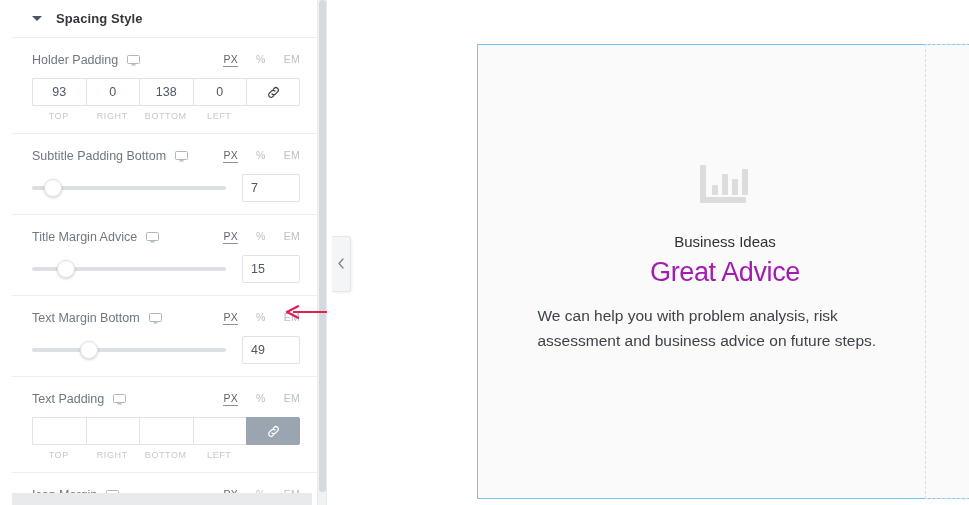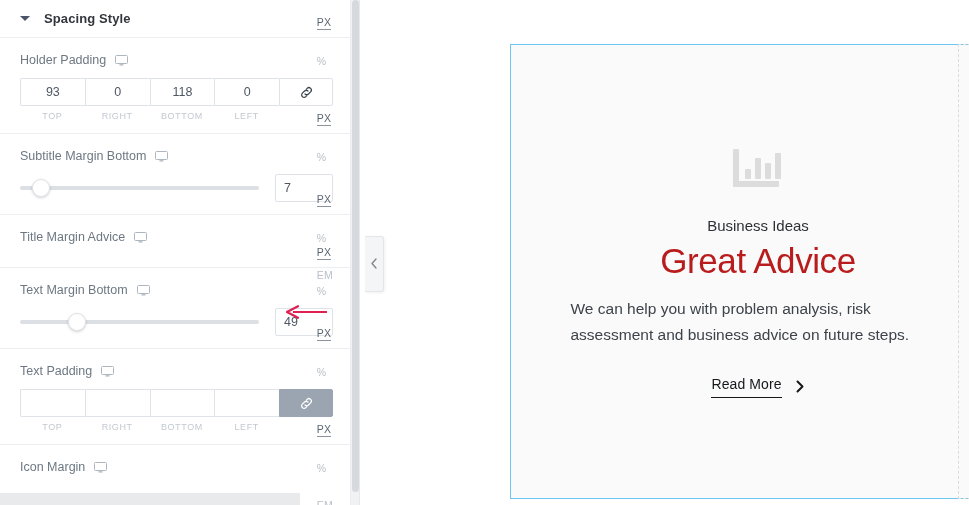--- a/index.html
+++ b/index.html
@@ -10,25 +10,26 @@
     background: #ffffff;
     overflow: hidden;
     position: relative;
   }
 
   
   .app { display: flex; width: 969px; height: 505px; position: relative; }
 
   
   .panel {
-    width: 360px; height: 505px;
+    width: 315px; height: 505px;
     background: #ffffff;
     position: relative;
     border-right: 1px solid #e6e9ec;
     overflow: hidden;
+    margin-left: 12px;
   }
   .panel-scroll-track {
     position: absolute; top: 0; right: 0;
     width: 9px; height: 505px;
     background: #f1f2f4;
     border-left: 1px solid #e9ebee;
   }
   .panel-scroll-thumb {
     position: absolute; top: 0; left: 1px;
     width: 7px; height: 492px;
@@ -69,21 +70,21 @@
   .ctrl-label {
     font-size: 12.5px; color: #6d7882;
     white-space: nowrap;
   }
   .monitor-icon {
     margin-left: 9px;
     display: inline-flex; align-items: center;
   }
   .units {
     margin-left: auto;
-    display: flex; align-items: baseline; gap: 25px; flex-direction: column;
+    display: flex; align-items: baseline; gap: 18px;
   }
   .unit {
     font-size: 10.5px; color: #b9c0c7; letter-spacing: .3px;
   }
   .unit.active {
     color: #5c6670;
     border-bottom: 1px solid #8a939c;
     padding-bottom: 1px;
   }
 
@@ -179,21 +180,21 @@
     display: flex; flex-direction: column;
     align-items: center; justify-content: center;
     padding: 0 24px;
   }
   .card-icon { margin-bottom: 18px; }
   .card-subtitle {
     font-size: 15px; color: #2c3136;
     margin-bottom: 7px;
   }
   .card-title {
-    font-size: 35px; color: #b91c1c;
+    font-size: 27px; color: #a21caf;
     font-weight: normal;
     margin: 0 0 15px 0;
     letter-spacing: -.4px;
   }
   .card-text {
     font-size: 15.5px; color: #3d434a;
     line-height: 1.62;
     text-align: left;
     margin: 0 0 29px 0;
     max-width: 375px;
@@ -248,41 +249,41 @@
         </span>
         <span class="units">
           <span class="unit active">PX</span>
           <span class="unit">%</span>
           <span class="unit">EM</span>
         </span>
       </div>
       <div class="dims">
         <span class="dim-cell">93</span>
         <span class="dim-cell">0</span>
-        <span class="dim-cell">118</span>
+        <span class="dim-cell">138</span>
         <span class="dim-cell">0</span>
         <span class="link-cell">
           <svg width="15" height="15" viewBox="0 0 16 16">
               <path d="M6.4 9.6a2.6 2.6 0 0 0 3.7 0l2.3-2.3a2.6 2.6 0 0 0-3.7-3.7l-1 1" fill="none" stroke="#3b4450" stroke-width="1.3" stroke-linecap="round"></path>
               <path d="M9.6 6.4a2.6 2.6 0 0 0-3.7 0L3.6 8.7a2.6 2.6 0 0 0 3.7 3.7l1-1" fill="none" stroke="#3b4450" stroke-width="1.3" stroke-linecap="round"></path>
             </svg>
         </span>
       </div>
       <div class="dim-labels">
         <span class="dim-lab">TOP</span>
         <span class="dim-lab">RIGHT</span>
         <span class="dim-lab">BOTTOM</span>
         <span class="dim-lab">LEFT</span>
         <span class="dim-lab spacer"></span>
       </div>
     </div>
 
     <div class="ctrl-group">
       <div class="ctrl-head">
-        <span class="ctrl-label">Subtitle Margin Bottom</span>
+        <span class="ctrl-label">Subtitle Padding Bottom</span>
         <span class="monitor-icon">
           <svg width="13" height="11" viewBox="0 0 13 11">
               <rect x="0.5" y="0.5" width="12" height="8" rx="1" fill="none" stroke="#aeb6bf" stroke-width="1"></rect>
               <rect x="4.5" y="9.2" width="4" height="1.3" fill="#aeb6bf"></rect>
             </svg>
         </span>
         <span class="units">
           <span class="unit active">PX</span>
           <span class="unit">%</span>
           <span class="unit">EM</span>
@@ -304,20 +305,27 @@
           <svg width="13" height="11" viewBox="0 0 13 11">
               <rect x="0.5" y="0.5" width="12" height="8" rx="1" fill="none" stroke="#aeb6bf" stroke-width="1"></rect>
               <rect x="4.5" y="9.2" width="4" height="1.3" fill="#aeb6bf"></rect>
             </svg>
         </span>
         <span class="units">
           <span class="unit active">PX</span>
           <span class="unit">%</span>
           <span class="unit">EM</span>
         </span>
+      </div>
+      <div class="slider-row">
+        <span class="slider-wrap">
+          <span class="slider-track"></span>
+          <span class="slider-thumb" style="left: 25.05px;"></span>
+        </span>
+        <span class="num-input">15</span>
       </div>
     </div>
 
     <div class="ctrl-group">
       <div class="ctrl-head">
         <span class="ctrl-label">Text Margin Bottom</span>
         <span class="monitor-icon">
           <svg width="13" height="11" viewBox="0 0 13 11">
               <rect x="0.5" y="0.5" width="12" height="8" rx="1" fill="none" stroke="#aeb6bf" stroke-width="1"></rect>
               <rect x="4.5" y="9.2" width="4" height="1.3" fill="#aeb6bf"></rect>
@@ -415,28 +423,20 @@
           <rect x="2" y="36" width="46" height="6" rx="1" fill="#dcdcdc"></rect>
           <rect x="14" y="24" width="6" height="10" rx="1" fill="#dcdcdc"></rect>
           <rect x="24" y="13" width="6" height="21" rx="1" fill="#dcdcdc"></rect>
           <rect x="34" y="18" width="6" height="16" rx="1" fill="#dcdcdc"></rect>
           <rect x="44" y="8" width="6" height="26" rx="1" fill="#dcdcdc"></rect>
         </svg>
       </span>
       <div class="card-subtitle">Business Ideas</div>
       <h2 class="card-title">Great Advice</h2>
       <p class="card-text">We can help you with problem analysis, risk assessment and business advice on future steps.</p>
-      <span class="read-more">
-        <span class="read-more-label">Read More</span>
-        <span class="chevron-right">
-          <svg width="10" height="13" viewBox="0 0 10 13">
-              <path d="M2.5 1.5L7.5 6.5L2.5 11.5" fill="none" stroke="#15181b" stroke-width="2" stroke-linecap="round" stroke-linejoin="round"></path>
-            </svg>
-        </span>
-      </span>
     </div>
 
     <div class="ghost-col"></div>
   </div>
 
   <div class="annot-arrow">
     <svg width="42" height="18" viewBox="0 0 42 18">
       <line x1="41" y1="9" x2="7" y2="9" stroke="#e02050" stroke-width="2.2"></line>
       <path d="M1 9L12 3.2M1 9L12 14.8" fill="none" stroke="#e02050" stroke-width="2.2" stroke-linecap="round"></path>
     </svg>

